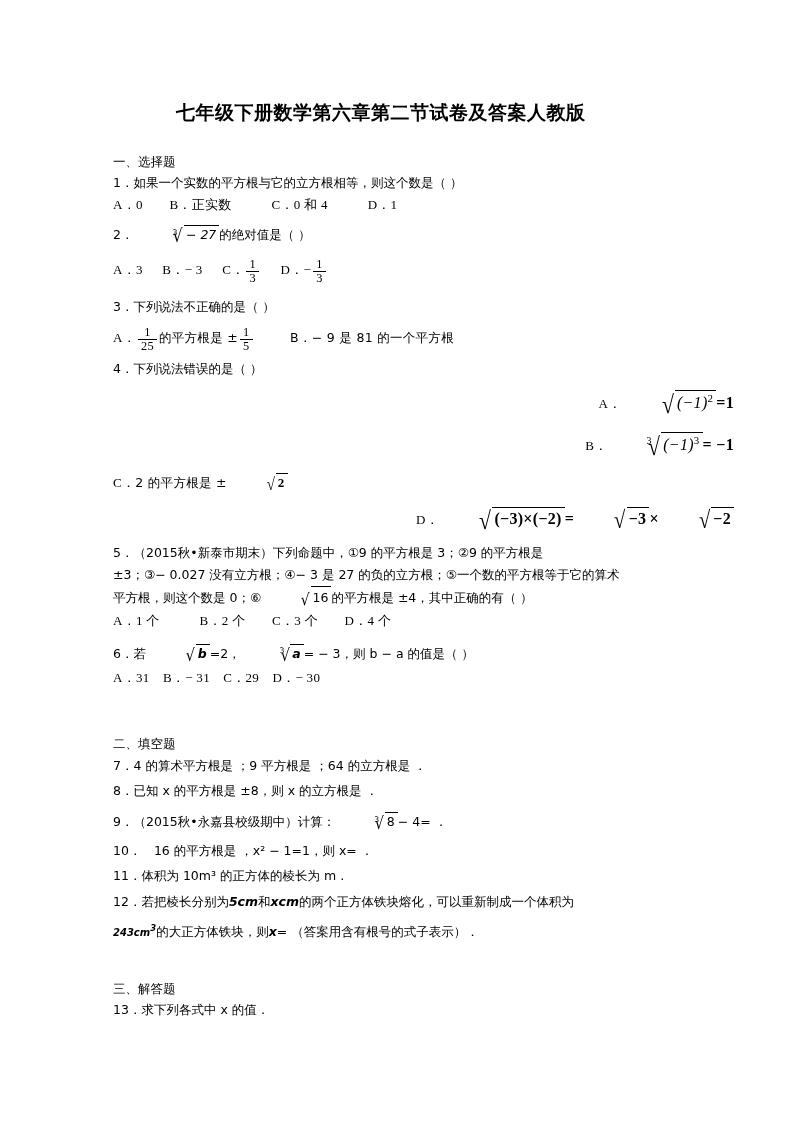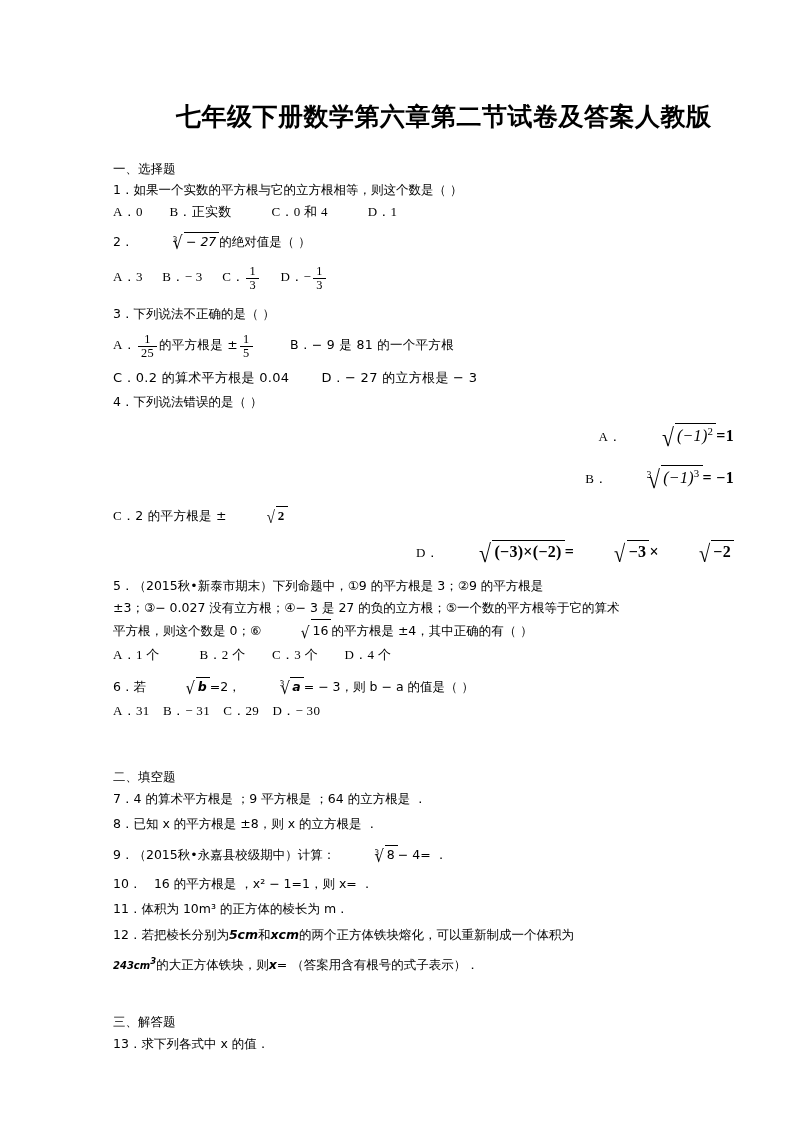--- a/index.html
+++ b/index.html
@@ -18,21 +18,21 @@
     width: 794px;
     height: 1123px;
     box-sizing: border-box;
     padding: 0;
     overflow: hidden;
   }
   .doc-title {
     text-align: left;
     font-family: "DejaVu Sans", sans-serif;
     font-weight: bold;
-    font-size: 25px;
+    font-size: 19px;
     margin: 0;
     padding: 100px 0 0 176px;
     letter-spacing: 0.5px;
   }
   .content {
     padding: 16px 60px 0 113px;
     font-size: 13.5px;
     line-height: 1.55;
     font-family: "Liberation Serif", serif;
   }
@@ -129,23 +129,20 @@
       <span>D．−</span><span class="frac"><span class="num">1</span><span class="den">3</span></span>
     </div>
 
     <div class="q q-cn" style="margin-top:12px;">
       <span>3</span><span>．下列说法不正确的是（    ）</span>
     </div>
     <div class="opts mathline" style="margin-top:10px;">
       <span>A．</span><span class="frac"><span class="num">1</span><span class="den">25</span></span><span class="q-cn">的平方根是 ±</span><span class="frac"><span class="num">1</span><span class="den">5</span></span>
       <span class="sp"></span><span class="sp"></span><span class="q-cn">B．− 9 是 81 的一个平方根</span>
     </div>
-    <div class="opts q-cn" style="margin-top:8px;">
-      <span>C．0.2 的算术平方根是 0.04</span><span class="sp"></span><span class="sp"></span><span>D．− 27 的立方根是 − 3</span>
-    </div>
 
     <div class="q q-cn" style="margin-top:4px;">
       <span>4</span><span>．下列说法错误的是（       ）</span>
     </div>
     <div class="opts mathline bigq" style="margin-top:12px;">
       <span style="font-size:13px;">A．</span><span class="radwrap"><span class="sqrtglyph" style="font-size:1.6em;">√</span><span class="radbody"><span class="ital">(−1)</span><sup class="e">2</sup></span></span><span style="font-weight:bold;">=1</span>
     </div>
     <div class="opts mathline bigq" style="margin-top:16px;">
       <span style="font-size:13px;">B．</span><span class="radwrap"><span class="idx">3</span><span class="sqrtglyph" style="font-size:1.6em;">√</span><span class="radbody"><span class="ital">(−1)</span><sup class="e">3</sup></span></span><span style="font-weight:bold;">= −1</span>
     </div>

